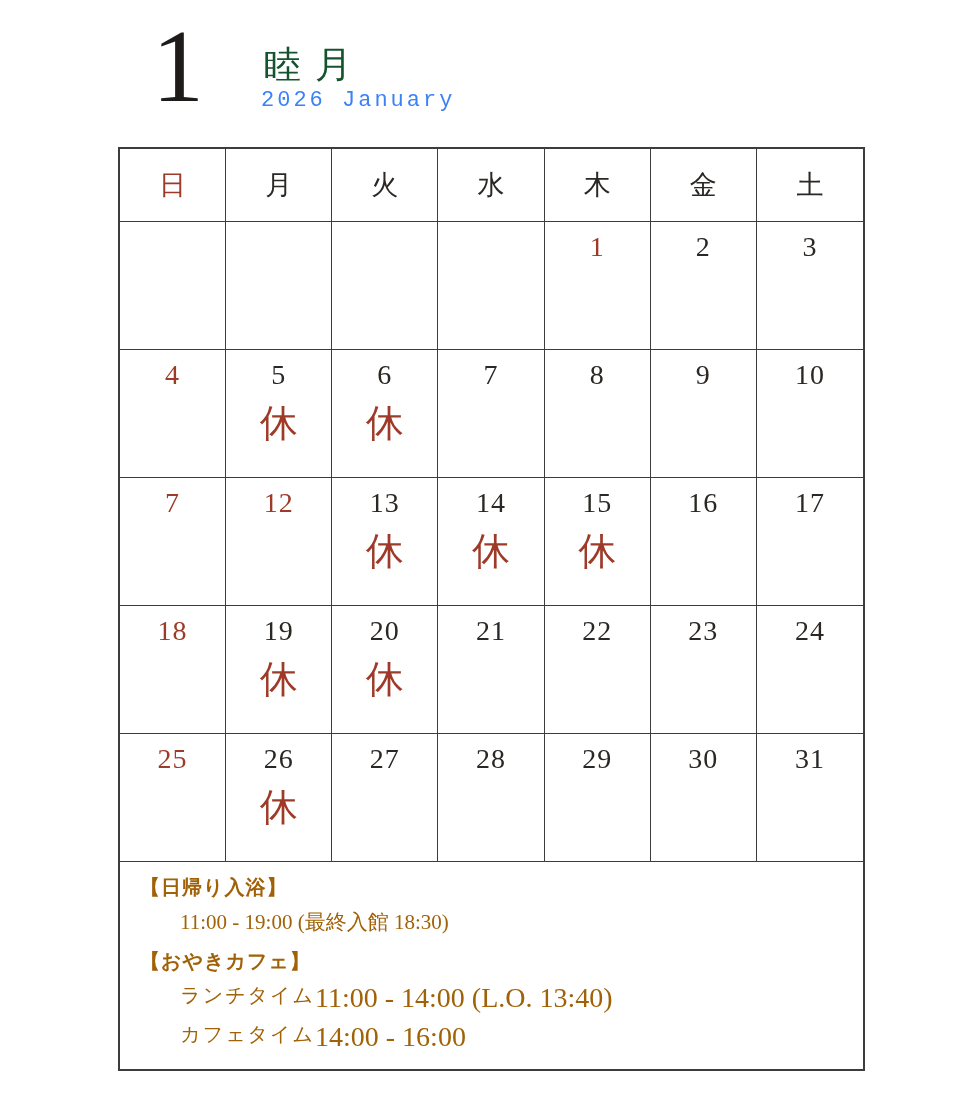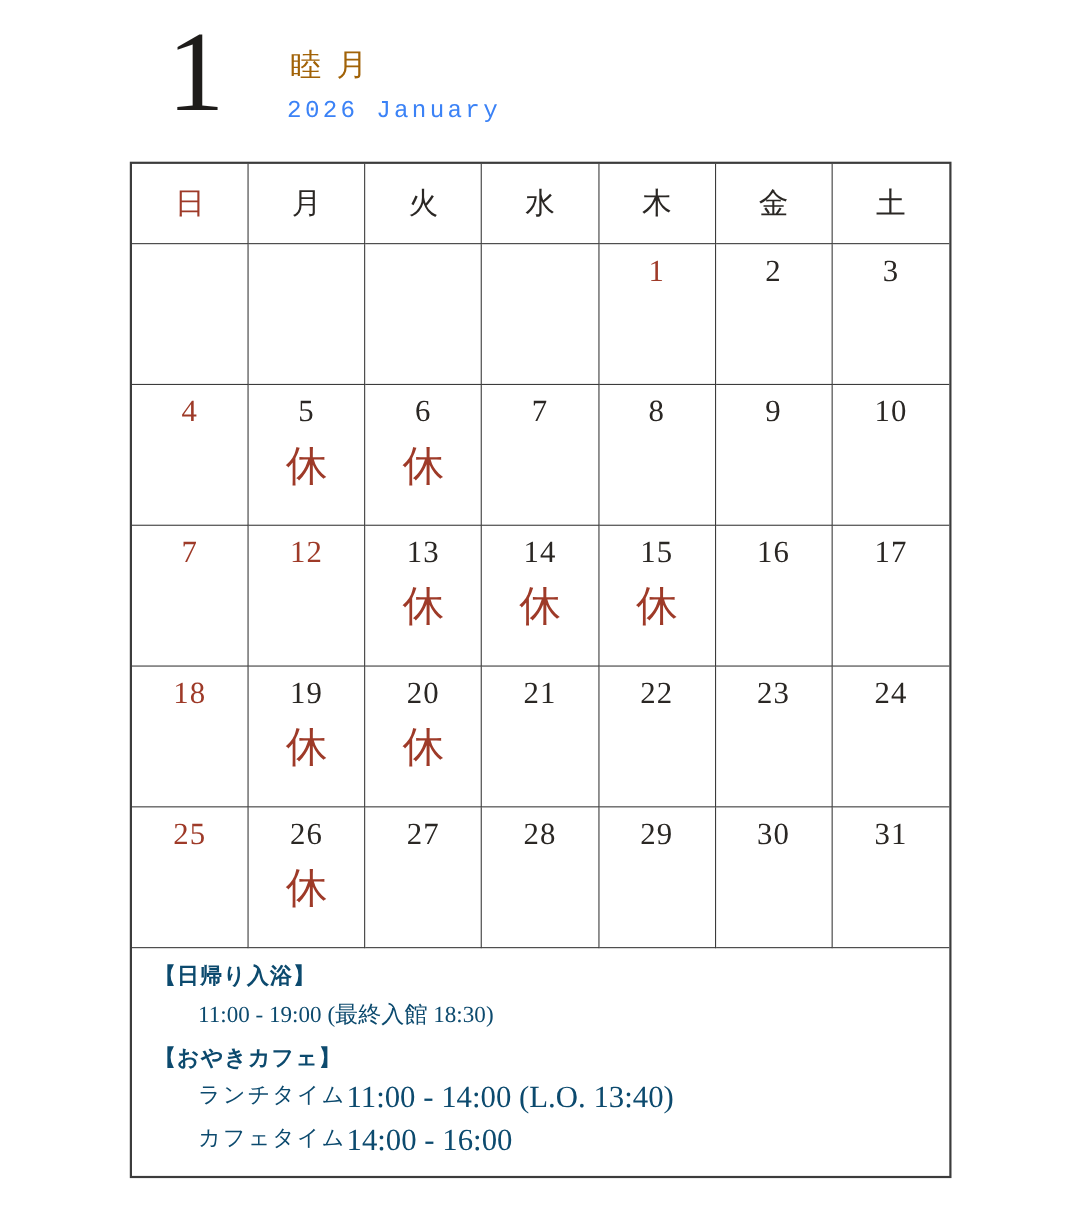--- a/index.html
+++ b/index.html
@@ -11,22 +11,22 @@
     color:var(--ink,#2a2724);
     overflow:hidden;
   }
   .big-month-number{
     position:absolute;left:152px;top:14px;
     font-size:104px;line-height:1.0;
     color:#1e1c1a;
   }
   .month-name-jp{
     position:absolute;left:264px;top:40px;
-    font-size:28px;letter-spacing:14px;
-    color:#a16207;
+    font-size:37px;letter-spacing:14px;
+    color:#14532d;
   }
   .month-subtitle{
     position:absolute;left:261px;top:88px;
     font-size:22px;letter-spacing:3px;
     color:#3b82f6;
     font-family:Liberation Mono, monospace;
   }
   .calframe{
     position:absolute;left:118px;top:147px;width:743px;
     border:2px solid var(--border,#3c3c3c);
@@ -57,21 +57,21 @@
   .closed-mark{
     position:absolute;left:0;right:0;top:48px;
     font-size:38px;
     color:var(--accent,#9e3a28);
     text-align:center;
   }
   .red{color:var(--accent,#9e3a28);}
   .notes{
     padding:12px 20px 16px 20px;
     font-size:20px;
-    color:#0c4a6e;
+    color:#a16207;
   }
   .notes-heading{
     font-weight:bold;
     font-size:20px;
     letter-spacing:1px;
     margin-top:12px;
   }
   .notes-line{
     padding-left:40px;
     margin-top:7px;

